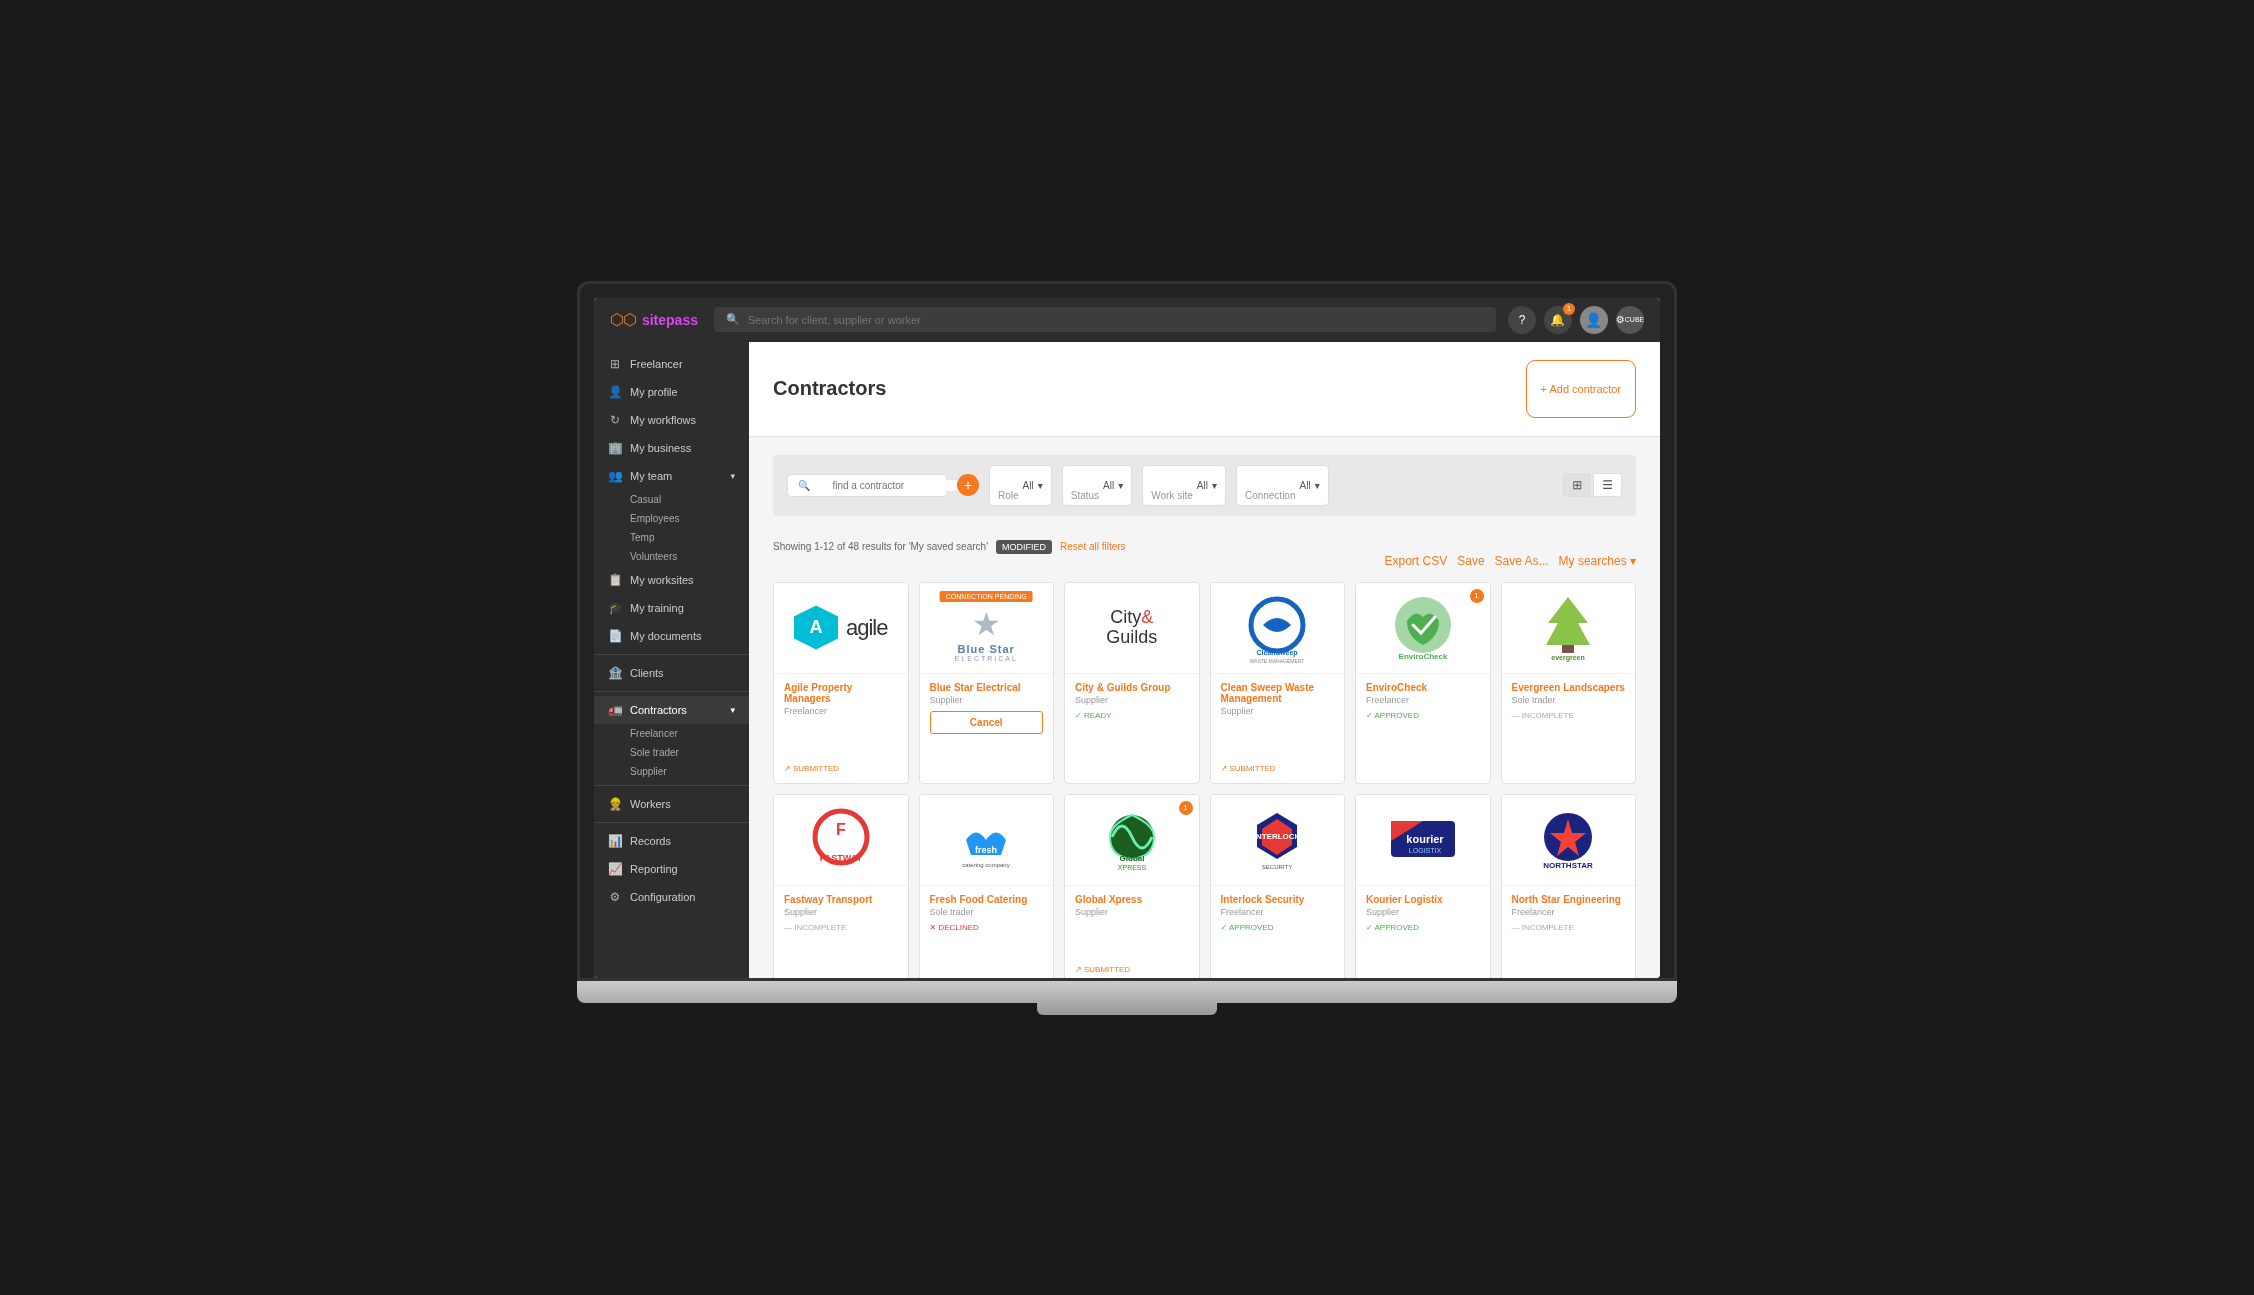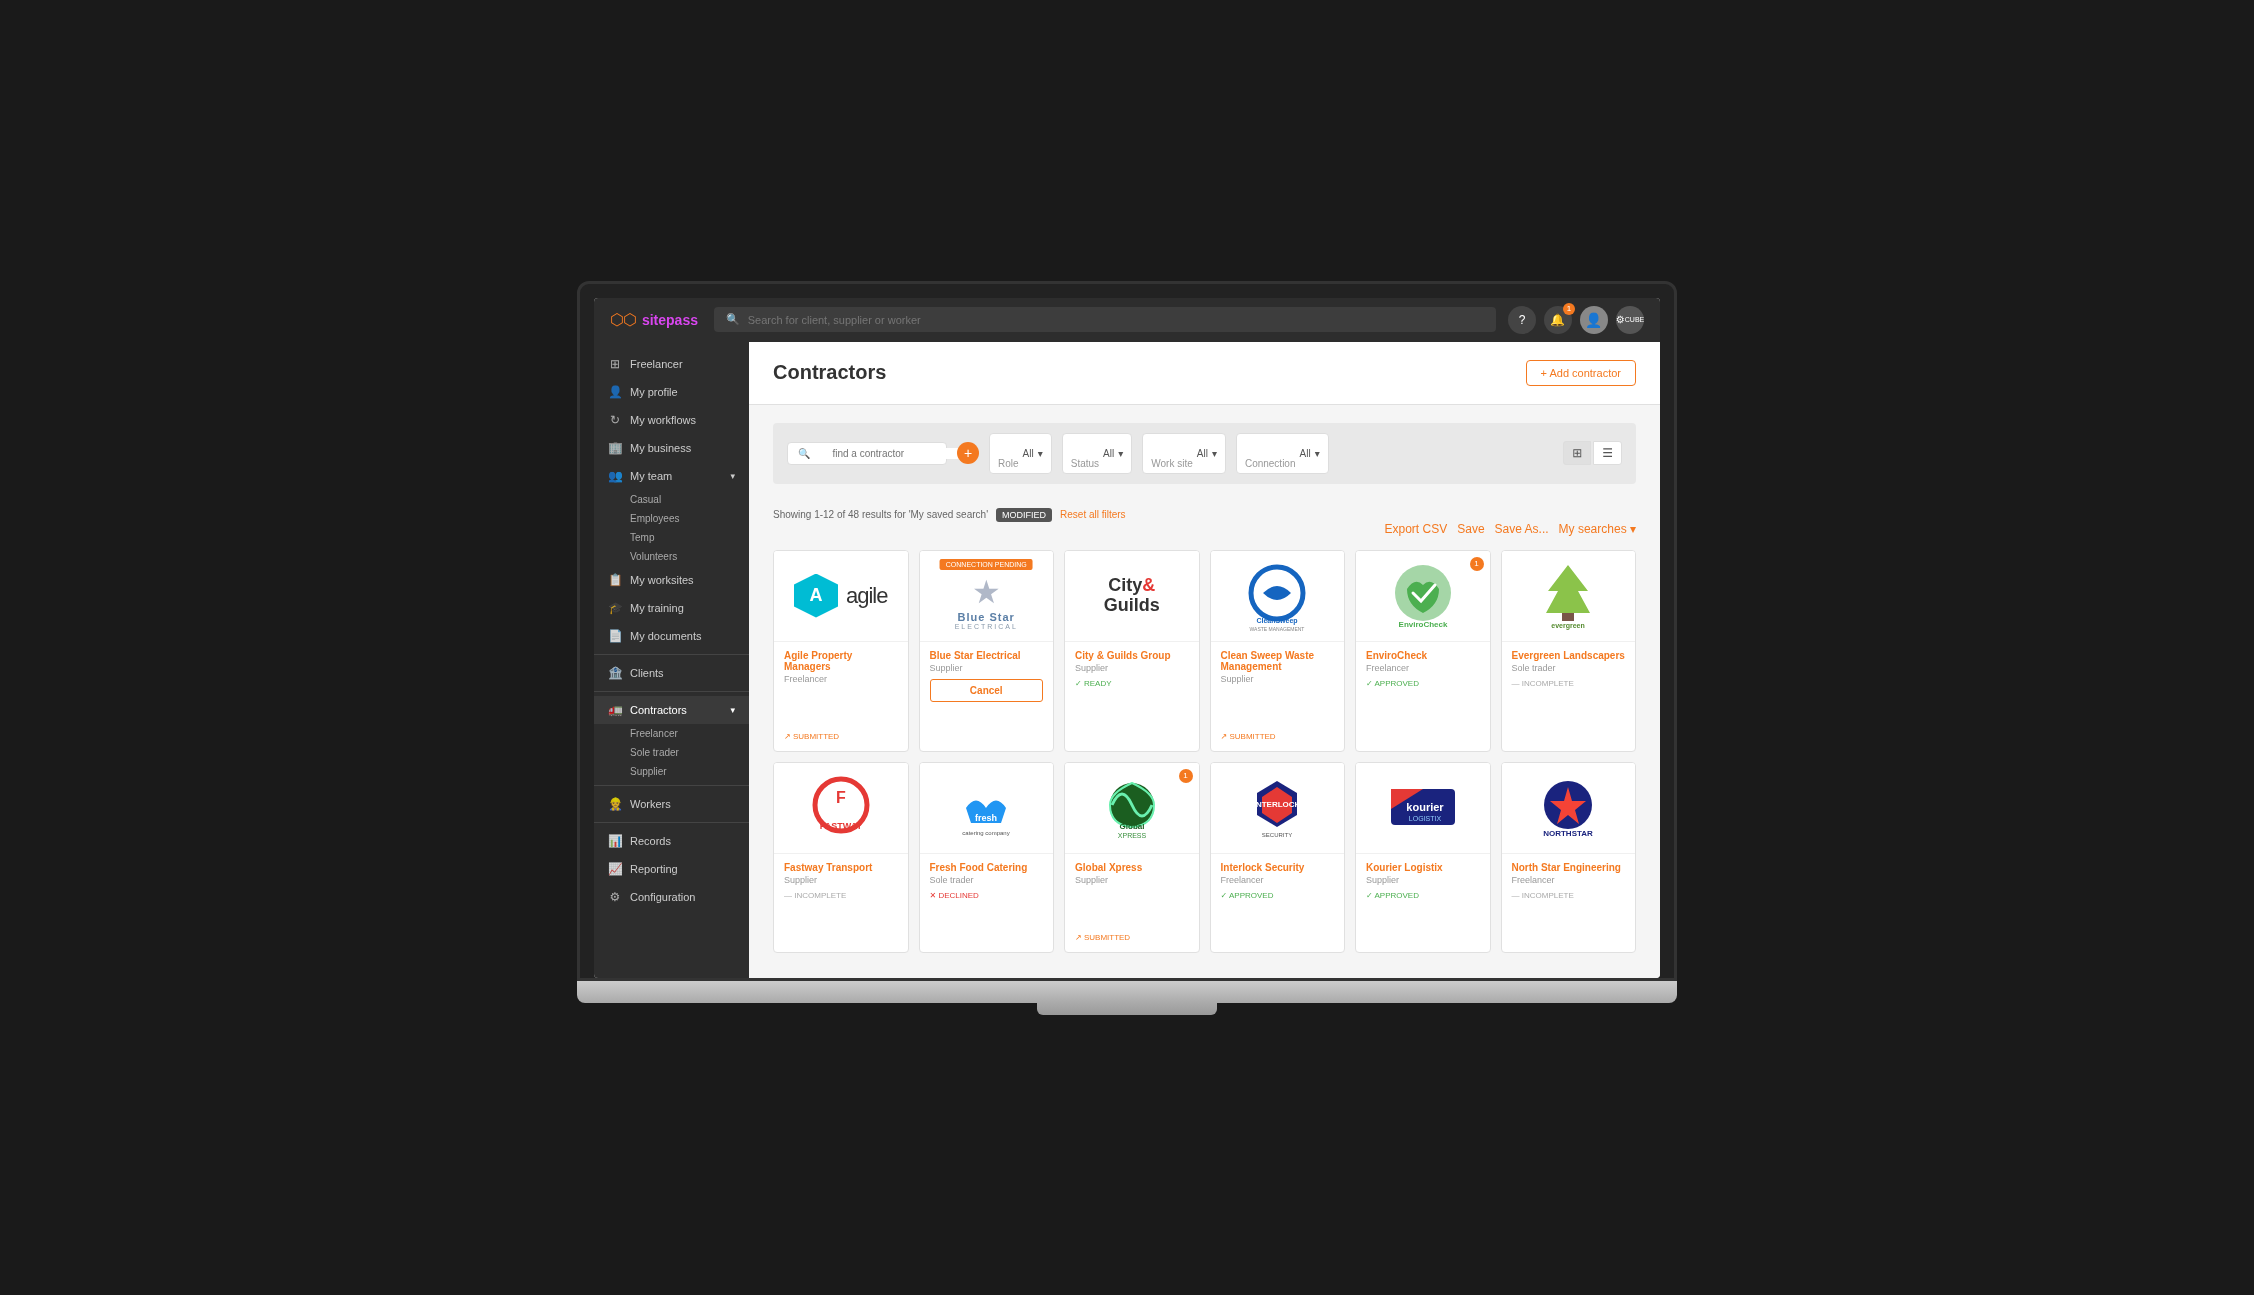--- a/index.html
+++ b/index.html
@@ -189,22 +189,22 @@
     }
     .page-title {
       font-size: 20px;
       font-weight: 600;
       color: #333;
     }
     .add-btn {
       background: white;
       border: 1.5px solid #f47920;
       color: #f47920;
-      padding: 6px 14px;
-      border-radius: 4px;
+      padding: 22px 14px;
+      border-radius: 9px;
       font-size: 11px;
       cursor: pointer;
       display: flex;
       align-items: center;
       gap: 4px;
     }
 
     
     .filter-bar {
       background: #e8e8e8;
@@ -621,21 +621,21 @@
               <div class="card-body">
                 <div class="card-name">Blue Star Electrical</div>
                 <div class="card-type">Supplier</div>
                 <button class="cancel-btn">Cancel</button>
               </div>
             </div>
 
             <div class="card">
               <div class="card-logo">
                 <div class="logo-cityguilds">
-                  <div style="font-size:18px;font-weight:700;line-height:1.1;">City<span class="amp">&amp;</span><br>Guilds</div>
+                  <div style="font-size:18px;font-weight:400;line-height:1.1;">City<span class="amp">&amp;</span><br>Guilds</div>
                 </div>
               </div>
               <div class="card-body">
                 <div class="card-name">City &amp; Guilds Group</div>
                 <div class="card-type">Supplier</div>
                 <div class="card-status status-ready">✓ READY</div>
               </div>
             </div>
 
             <div class="card">

